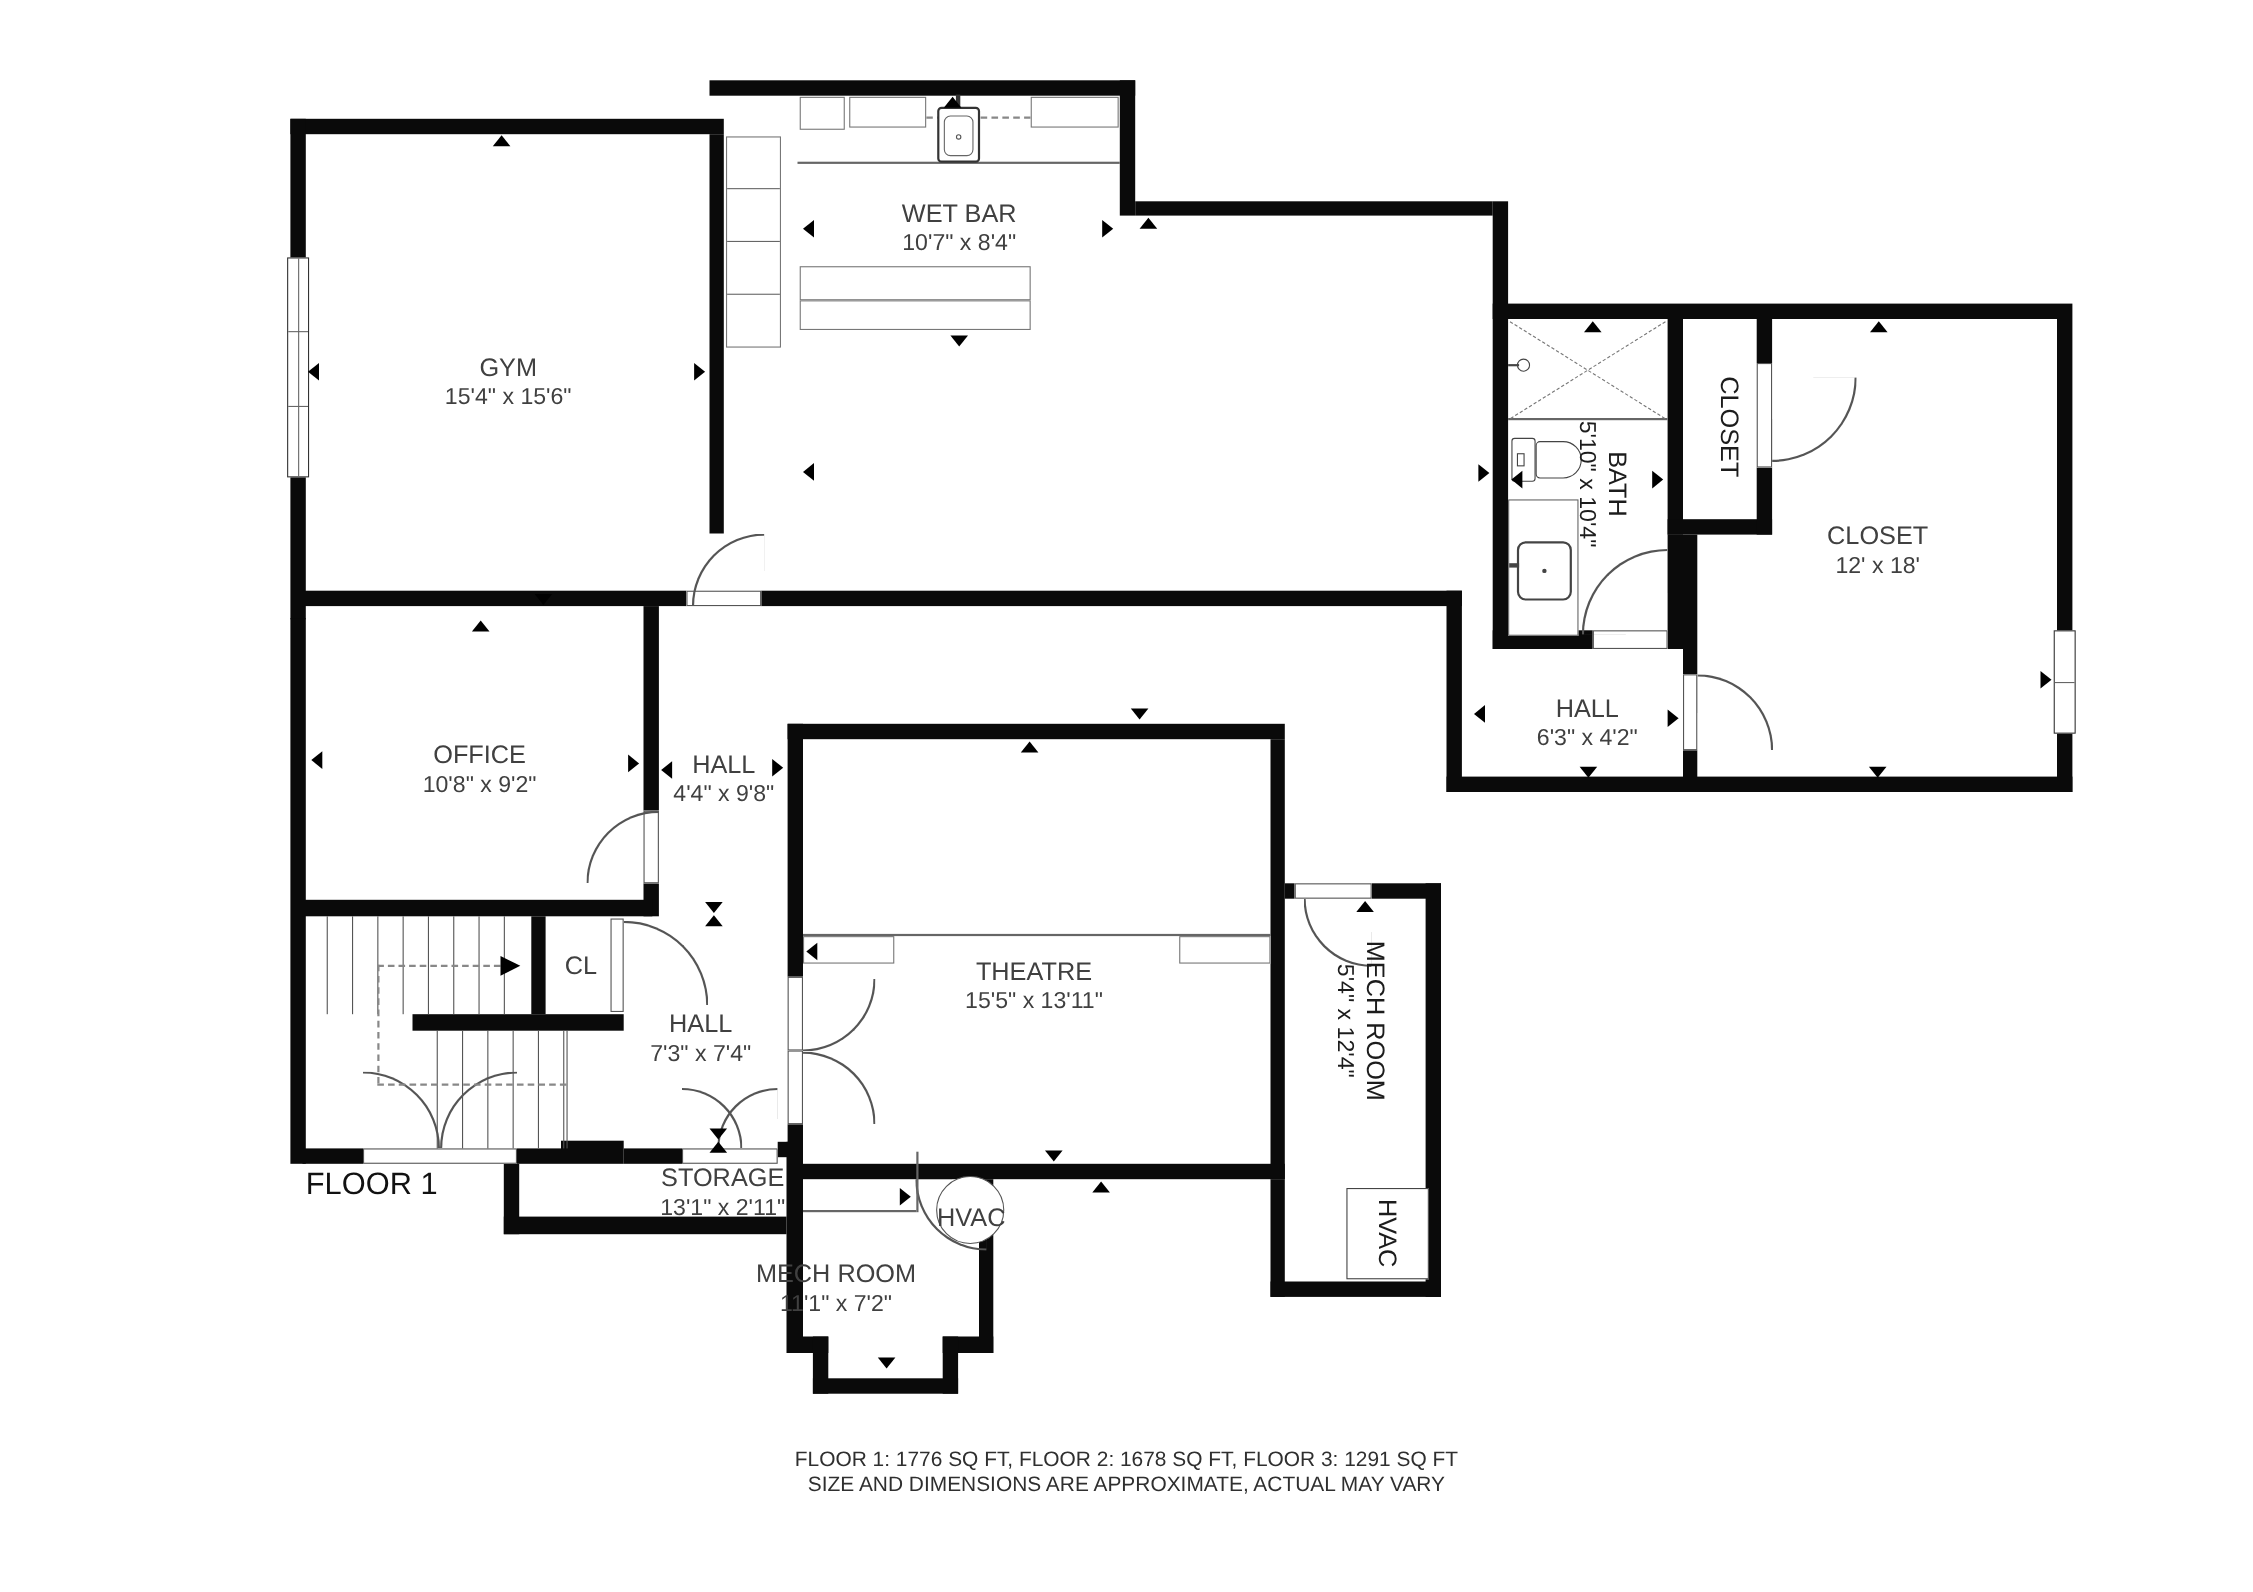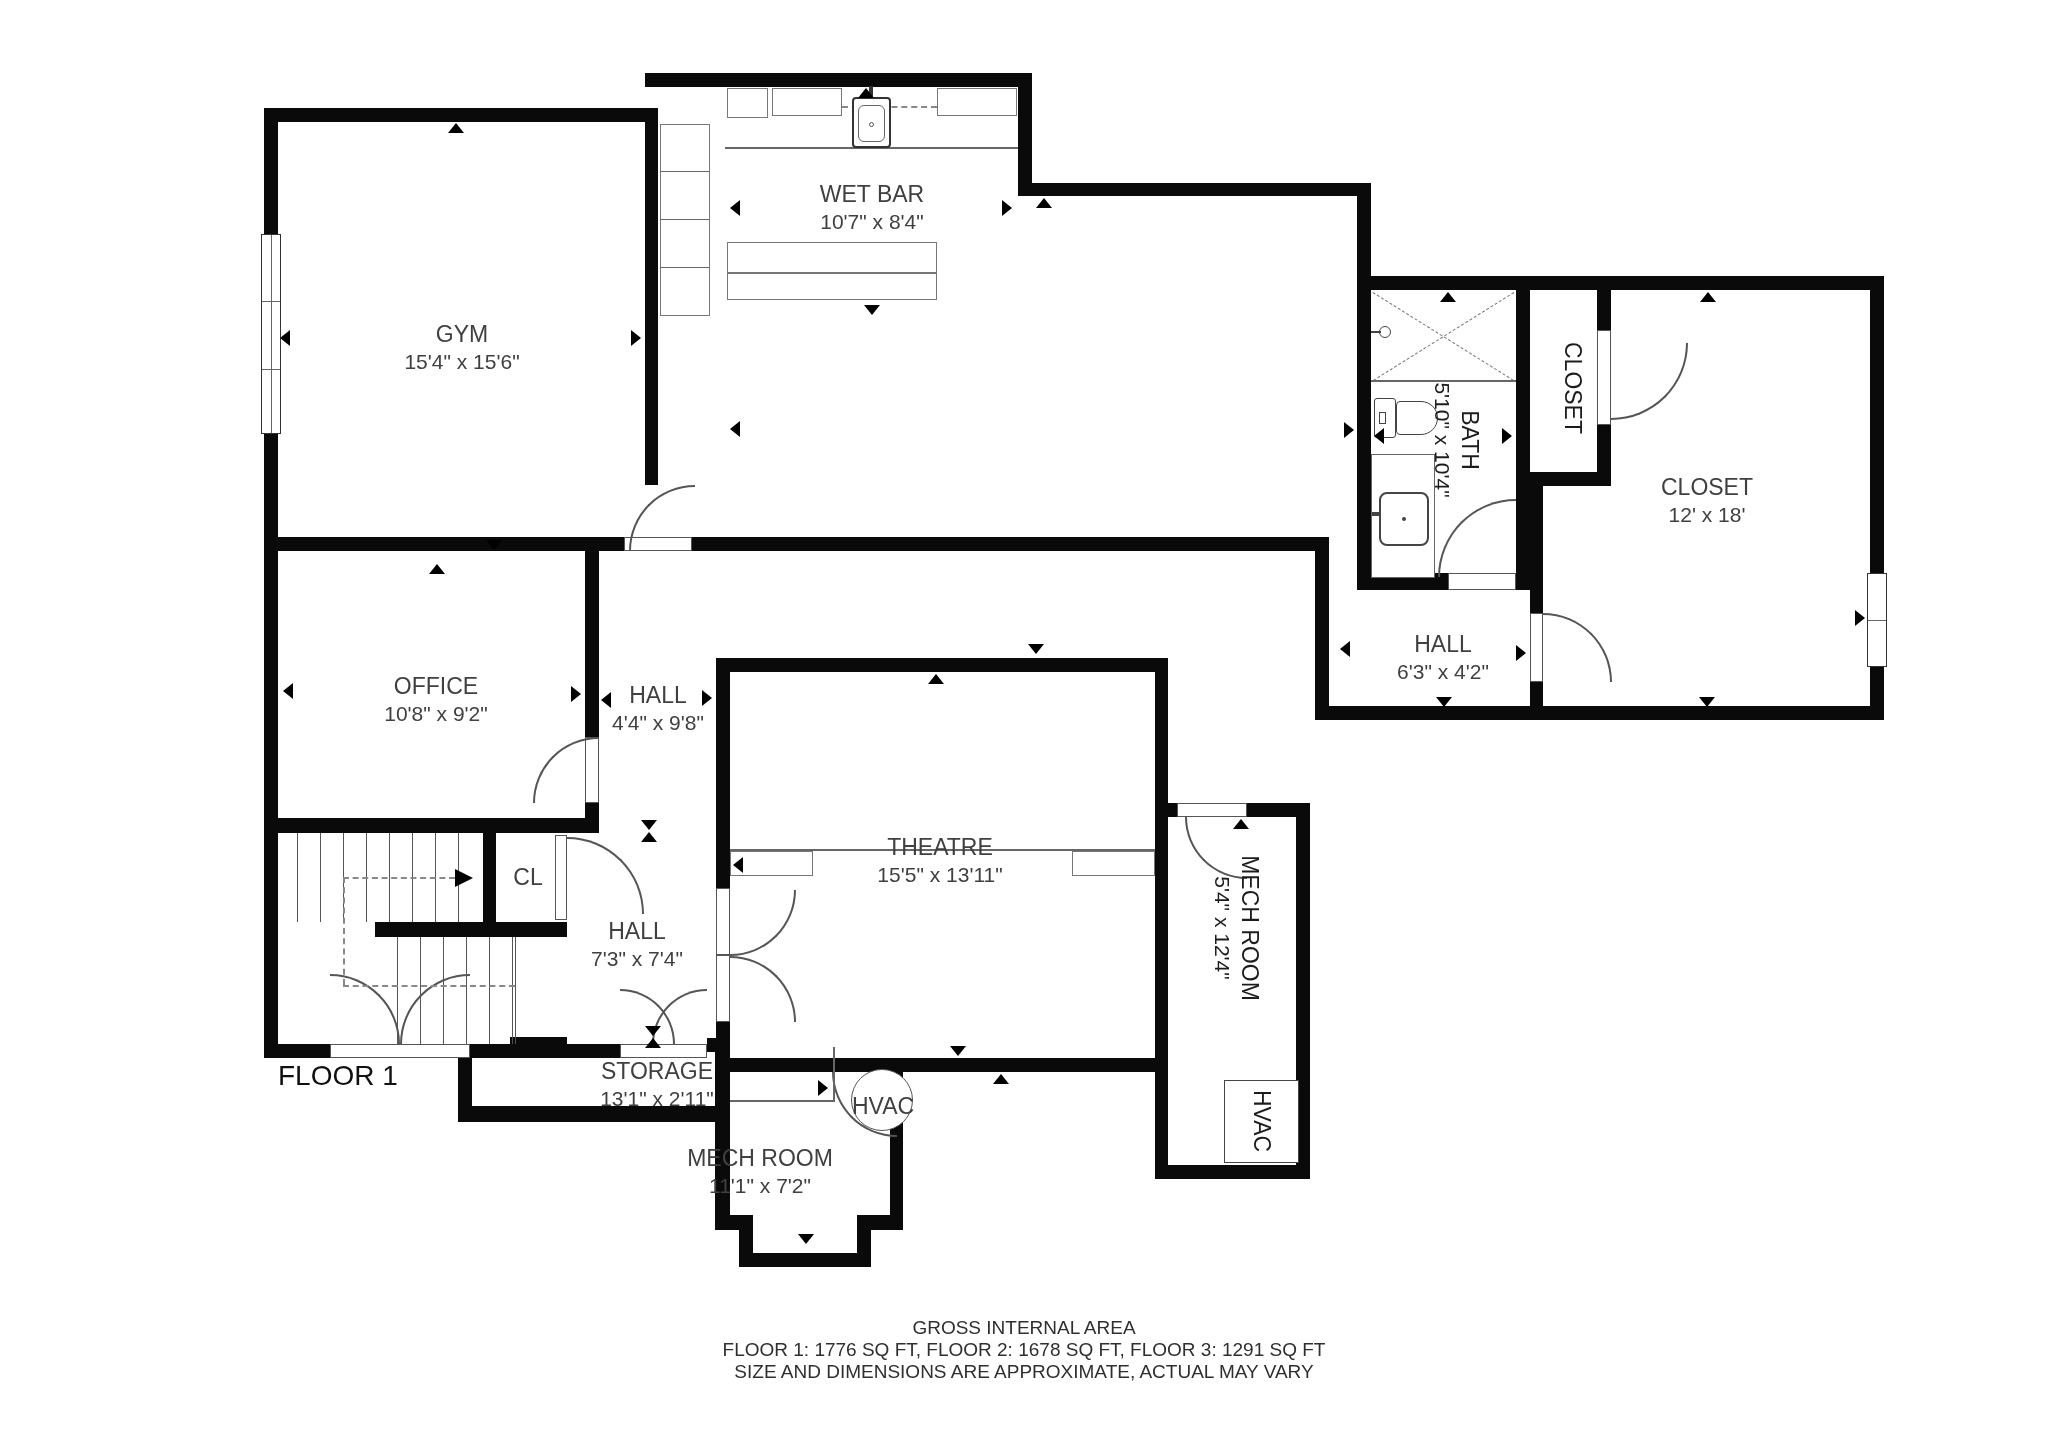--- a/index.html
+++ b/index.html
@@ -257,21 +257,21 @@
     <span class="nm">HALL</span>
     <span class="dm">4'4" x 9'8"</span>
   </div>
   <div class="lbl" style="left:528px;top:878px">
     <span class="nm">CL</span>
   </div>
   <div class="lbl" style="left:637px;top:944px">
     <span class="nm">HALL</span>
     <span class="dm">7'3" x 7'4"</span>
   </div>
-  <div class="lbl" style="left:940px;top:860px">
+  <div class="lbl" style="left:940px;top:896px">
     <span class="nm">THEATRE</span>
     <span class="dm">15'5" x 13'11"</span>
   </div>
   <div class="vlbl" style="left:1237px;top:928px">
     <span class="nm">MECH ROOM</span>
     <span class="dm">5'4" x 12'4"</span>
   </div>
   <div class="lbl" style="left:657px;top:1084px">
     <span class="nm">STORAGE</span>
     <span class="dm">13'1" x 2'11"</span>
@@ -286,18 +286,17 @@
     <span class="nm">MECH ROOM</span>
     <span class="dm">11'1" x 7'2"</span>
   </div>
   <div class="lbl" style="left:1443px;top:657px">
     <span class="nm">HALL</span>
     <span class="dm">6'3" x 4'2"</span>
   </div>
 
   <div id="floorlabel">FLOOR 1</div>
   <div class="footer">
-    <div>GROSS INTERNAL AREA</div>
     <div>FLOOR 1: 1776 SQ FT, FLOOR 2: 1678 SQ FT, FLOOR 3: 1291 SQ FT</div>
     <div>SIZE AND DIMENSIONS ARE APPROXIMATE, ACTUAL MAY VARY</div>
   </div>
 
 </div>
 
 </body></html>

